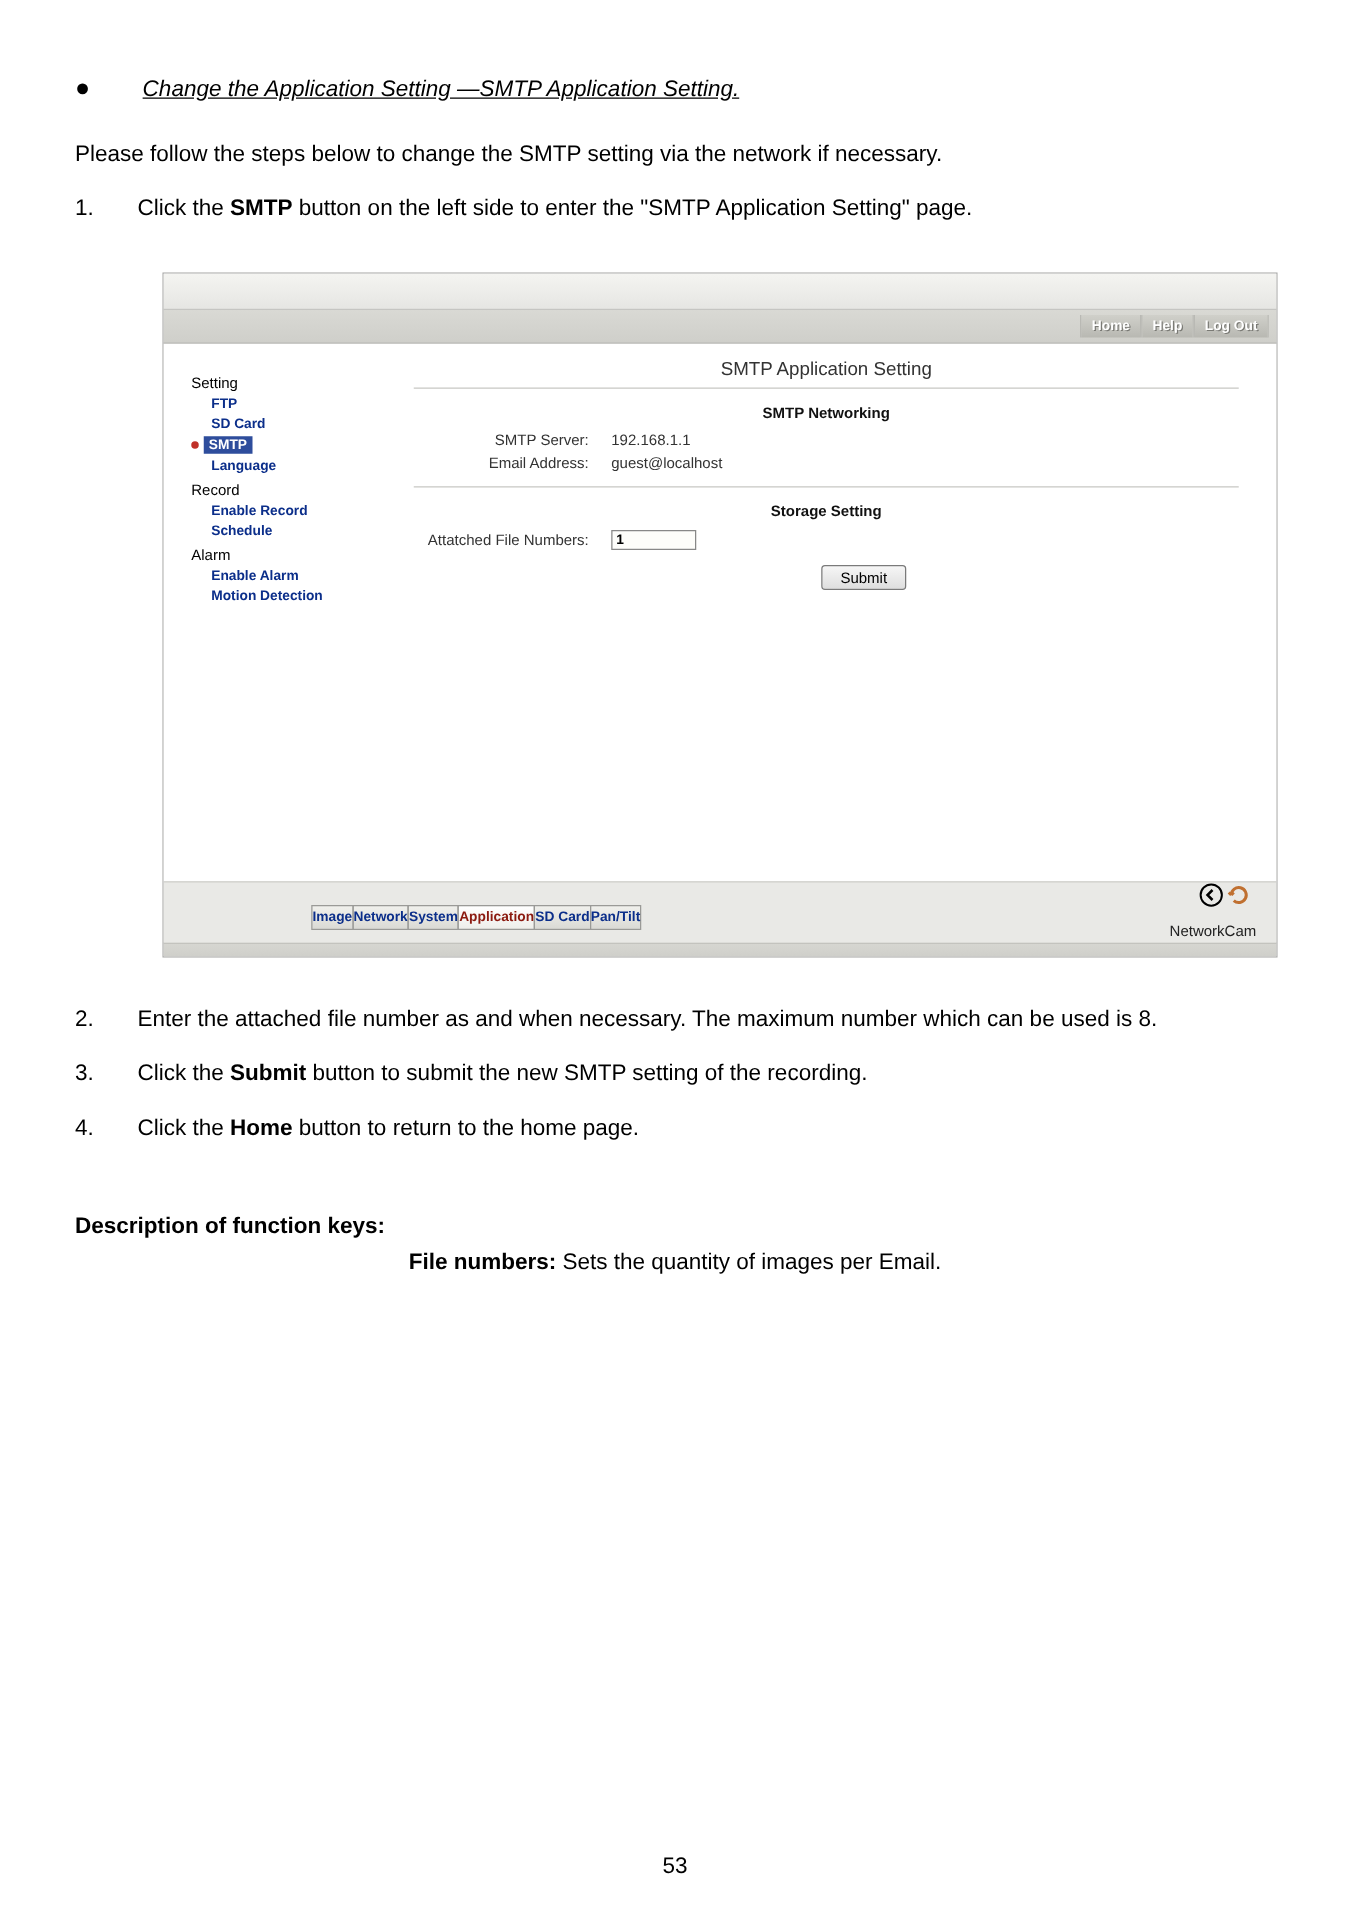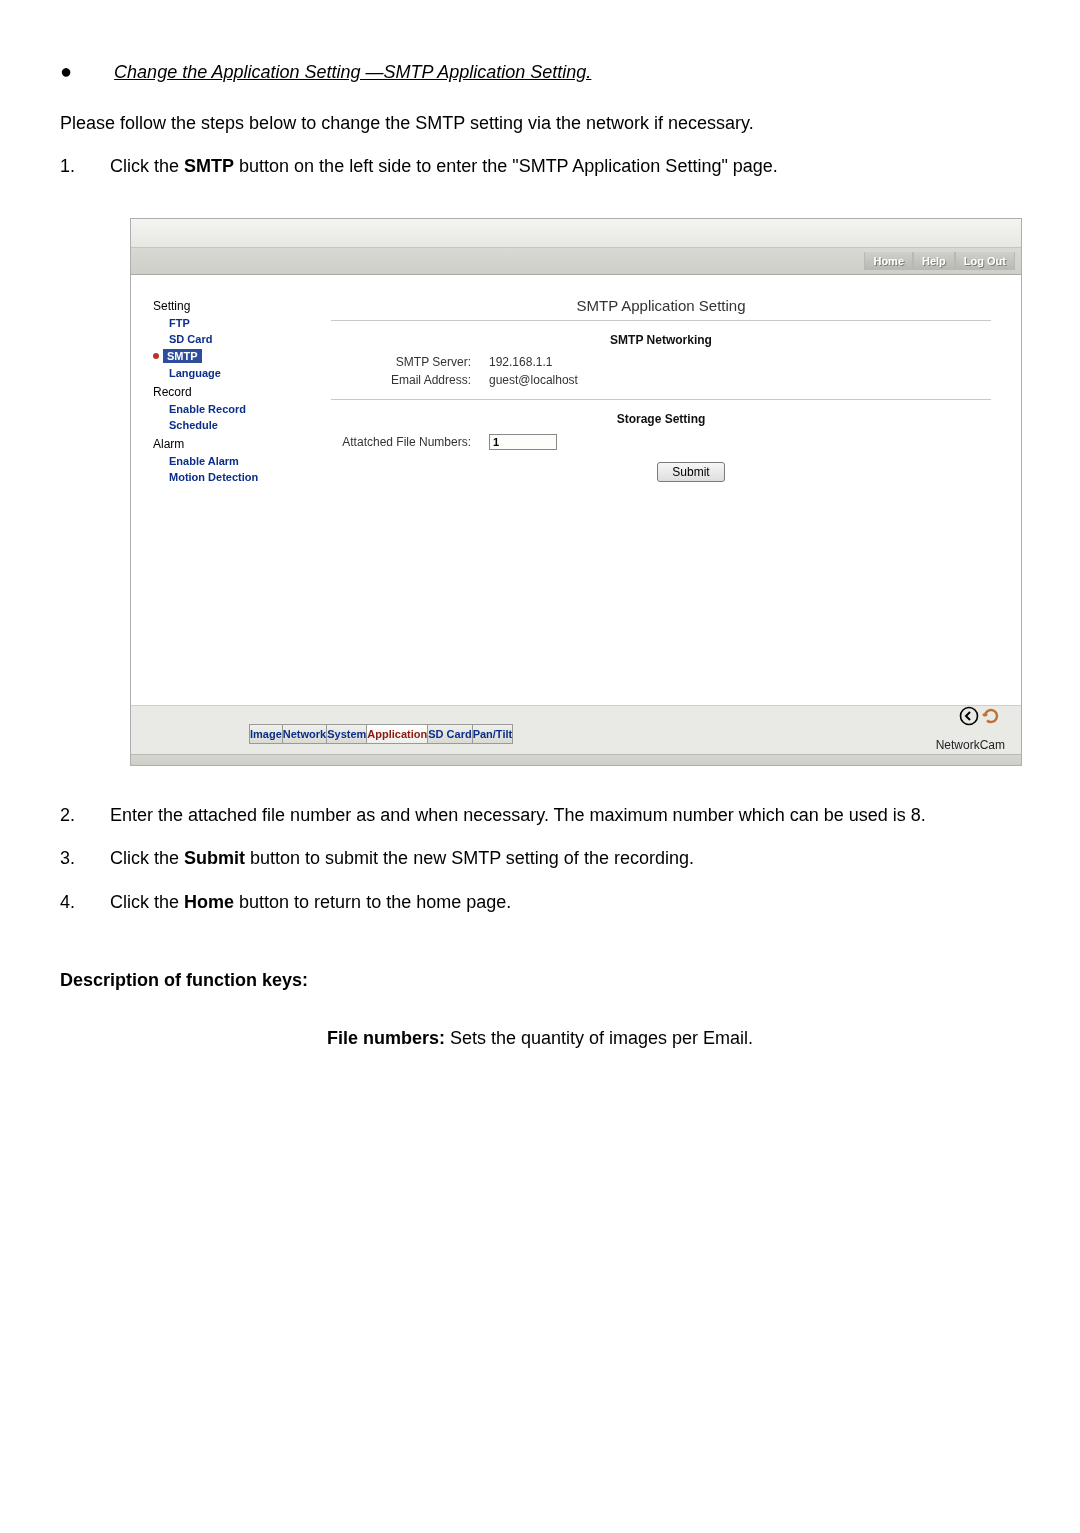--- a/index.html
+++ b/index.html
@@ -133,21 +133,21 @@
   }
   .red-dot {
     width:6px; height:6px; border-radius:50%;
     background:#c03028;
     display:inline-block;
   }
 
   
   .content {
     flex:1;
-    padding: 20px 30px 10px 10px;
+    padding: 10px 30px 10px 10px;
   }
   .page-title {
     text-align:center;
     font-size:15px;
     margin: 2px 0 6px 0;
     color: #333;
   }
   .hr {
     height:1px;
     background:#c8c8c4;
@@ -241,21 +241,21 @@
   .footbar {
     height:10px;
     background:linear-gradient(#d6d6d1,#cfcfca);
     border-top:1px solid #b8b8b3;
   }
 
   .desc-heading {
     font-size:18px;
     font-weight:bold;
     margin-top:46px;
-    margin-bottom:29px;
+    margin-bottom:0;
   }
   .desc-line {
     font-size:18px;
     line-height:2.0;
     text-align:center;
   }
   .page-number {
     position:absolute;
     bottom:30px;
     left:0; right:0;
@@ -387,13 +387,14 @@
         <span>Click the </span><span class="bold">Home</span><span> button to return to the home page.</span>
       </span>
     </li>
   </ul>
 
   <div class="desc-heading">Description of function keys:</div>
   <div class="desc-line">
     <span class="bold">File numbers:</span><span> Sets the quantity of images per Email.</span>
   </div>
 
+  <div class="page-number">53</div>
 </div>
 
 </body></html>

